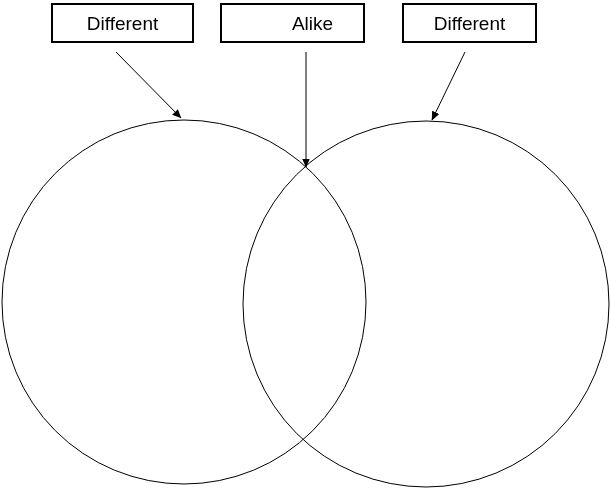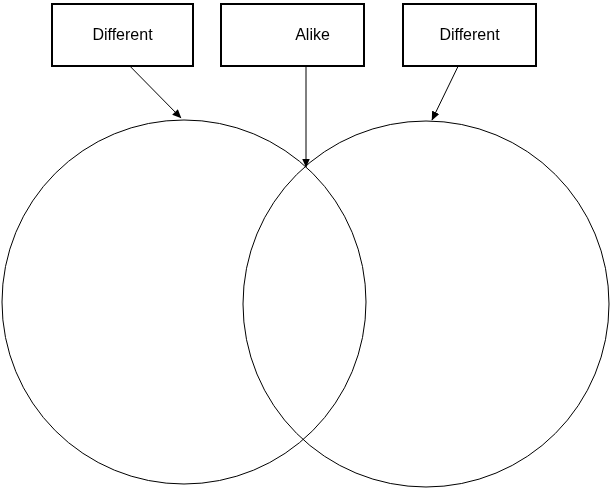--- a/index.html
+++ b/index.html
@@ -25,28 +25,28 @@
     stroke: #000000;
     stroke-width: 1;
   }
   .connector {
     stroke: #000000;
     stroke-width: 1;
   }
   .label-box {
     position: absolute;
     top: 3px;
-    height: 64px;
+    height: 40px;
     box-sizing: border-box;
     border: 2px solid #000000;
     background: #ffffff;
     display: flex;
     align-items: center;
     justify-content: center;
-    font-size: 16px;
+    font-size: 19px;
     color: #000000;
     line-height: 1;
   }
   .label-box-left   { left: 51px;  width: 143px; }
   .label-box-center { left: 220px; width: 145px; padding-left: 40px; }
   .label-box-right  { left: 402px; width: 135px; }
 </style>
 </head>
 <body>
 

